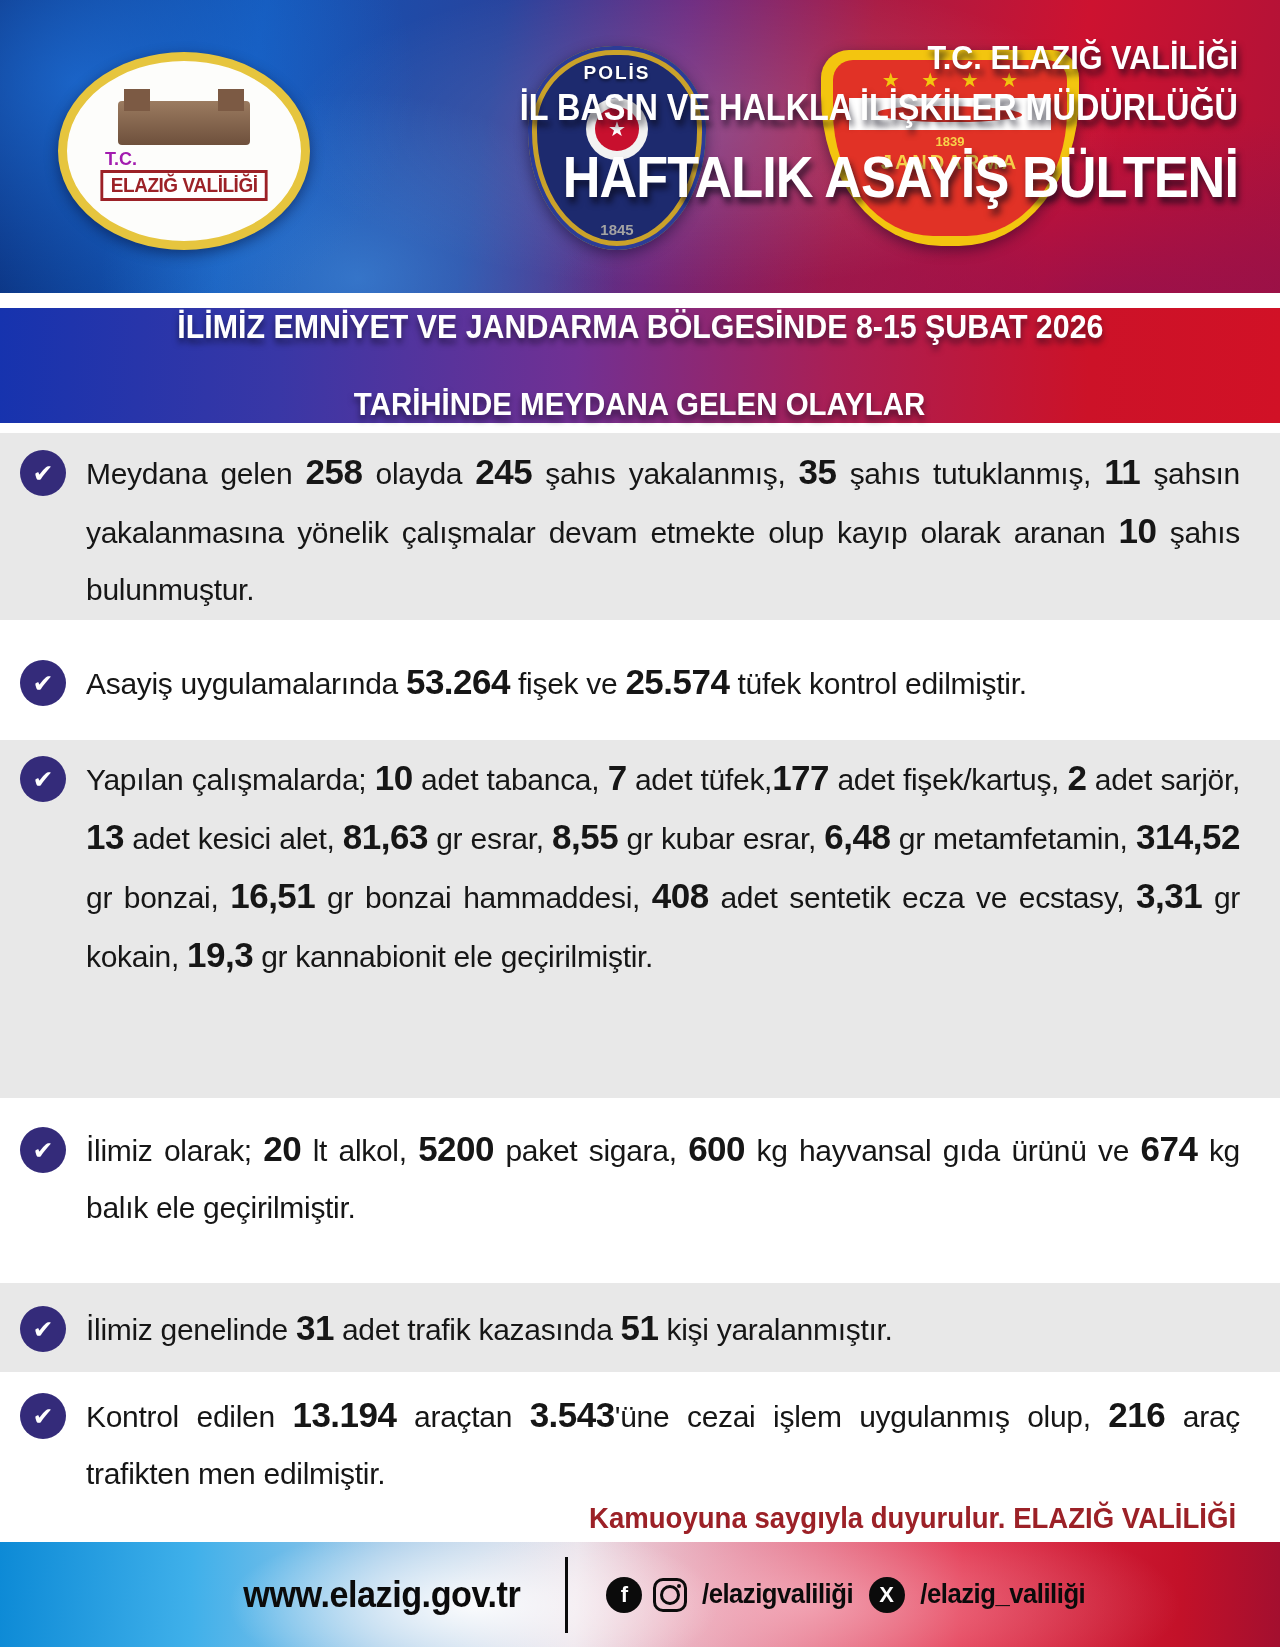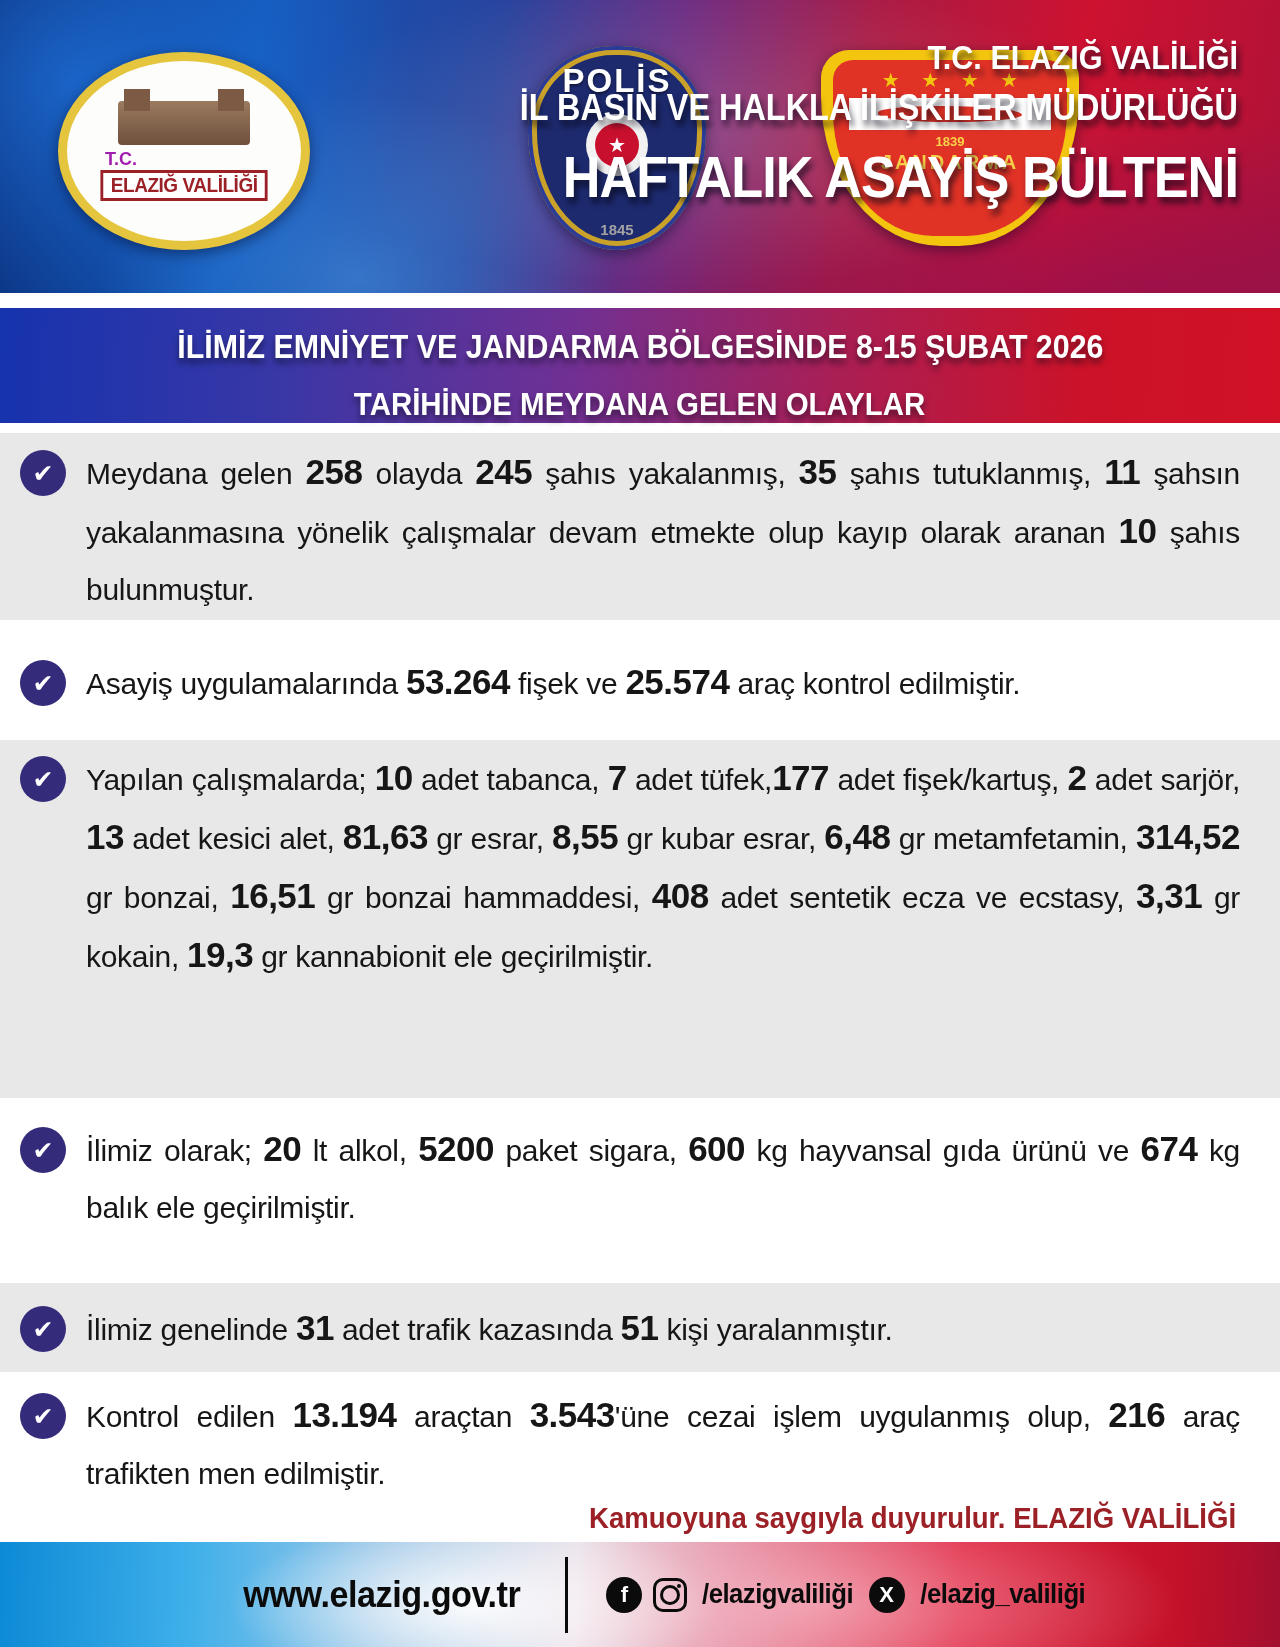--- a/index.html
+++ b/index.html
@@ -32,21 +32,21 @@
   .vtc{font-size:18px;font-weight:700;color:#a21caf;margin-top:4px;align-self:flex-start;margin-left:38px;}
   .vband{border:3px solid #9c2127;background:#fff;color:#9c2127;font-weight:700;font-size:20px;
     padding:1px 8px;letter-spacing:-0.5px;white-space:nowrap;transform:scaleX(.95);}
 
   
   .plogo{position:absolute;left:502px;top:46px;width:230px;height:212px;display:flex;justify-content:center;}
   .pshield{width:178px;height:204px;box-sizing:border-box;background:#1d2a6e;
     border-radius:48% 48% 50% 50% / 40% 40% 58% 58%;
     box-shadow:inset 0 0 0 4px #2c3c96, inset 0 0 0 9px #caa22a, 0 4px 14px rgba(0,0,30,.45);
     display:flex;flex-direction:column;align-items:center;}
-  .ptitle{color:#fff;font-weight:700;font-size:33px;letter-spacing:2px;margin-top:16px;
+  .ptitle{color:#fff;font-weight:700;font-size:19px;letter-spacing:2px;margin-top:16px;
     text-shadow:0 2px 3px rgba(0,0,0,.5);}
   .pstarburst{width:62px;height:62px;border-radius:50%;background:#f2f2f2;margin-top:14px;
     display:flex;align-items:center;justify-content:center;}
   .pred{width:44px;height:44px;border-radius:50%;background:#c8102e;color:#fff;font-size:20px;
     display:flex;align-items:center;justify-content:center;}
   .pyear{margin-top:auto;margin-bottom:12px;color:#a3a3a3;font-size:15px;font-weight:700;}
 
   
   .jlogo{position:absolute;left:795px;top:50px;width:310px;height:204px;display:flex;justify-content:center;}
   .jshield{width:258px;height:196px;box-sizing:border-box;background:#f3c50f;padding:10px 12px;
@@ -57,21 +57,21 @@
     display:flex;flex-direction:column;align-items:center;}
   .jstars{color:#f3c50f;font-size:20px;letter-spacing:8px;margin-top:8px;text-indent:8px;}
   .jband{width:86%;height:32px;background:#fff;margin-top:6px;display:flex;align-items:center;justify-content:center;}
   .jmap{width:72%;height:16px;background:#e13226;border-radius:45% 60% 50% 55%;}
   .jyear{color:#f8d24a;font-size:13px;font-weight:700;margin-top:4px;}
   .jtitle{color:#f8d24a;font-size:20px;font-weight:700;letter-spacing:3px;margin-top:2px;}
 
   
   .sep{height:15px;background:#fff;}
   .sep2{height:10px;background:#fff;}
-  .banner{height:115px;display:flex;flex-direction:column;align-items:center;justify-content:flex-end;gap:20px;
+  .banner{height:115px;display:flex;flex-direction:column;align-items:center;justify-content:space-between;gap:20px;
     background:linear-gradient(93deg,#1633ae 0%,#3937a6 22%,#713093 45%,#a91f55 65%,#cc1228 85%,#d11126 100%);}
   .banner>div{color:#fff;font-weight:700;white-space:nowrap;transform:scaleX(.92);
     text-shadow:0 5px 7px rgba(10,10,25,.55);}
   .bl1{font-size:33px;}
   .bl2{font-size:32px;}
 
   
   .content{position:relative;height:1109px;background:#fff;}
   .bullet-block{box-sizing:border-box;}
   .bullet-block:nth-child(1){height:187px;padding-top:10px;background:#e8e8e8;}
@@ -168,21 +168,21 @@
             <span class="check-icon">✔</span>
           </div>
           <div class="tcol"><span>Meydana gelen </span><span class="num">258</span><span> olayda </span><span class="num">245</span><span> şahıs yakalanmış, </span><span class="num">35</span><span> şahıs tutuklanmış, </span><span class="num">11</span><span> şahsın yakalanmasına yönelik çalışmalar devam etmekte olup kayıp olarak aranan </span><span class="num">10</span><span> şahıs bulunmuştur.</span></div>
         </div>
       </div>
       <div class="bullet-block">
         <div class="brow">
           <div class="icol">
             <span class="check-icon">✔</span>
           </div>
-          <div class="tcol"><span>Asayiş uygulamalarında </span><span class="num">53.264</span><span> fişek ve </span><span class="num">25.574</span><span> araç kontrol edilmiştir.</span></div>
+          <div class="tcol"><span>Asayiş uygulamalarında </span><span class="num">53.264</span><span> fişek ve </span><span class="num">25.574</span><span> tüfek kontrol edilmiştir.</span></div>
         </div>
       </div>
       <div class="bullet-block">
         <div class="brow">
           <div class="icol">
             <span class="check-icon">✔</span>
           </div>
           <div class="tcol"><span>Yapılan çalışmalarda; </span><span class="num">10</span><span> adet tabanca, </span><span class="num">7</span><span> adet tüfek,</span><span class="num">177</span><span> adet fişek/kartuş, </span><span class="num">2</span><span> adet sarjör, </span><span class="num">13</span><span> adet kesici alet, </span><span class="num">81,63</span><span> gr esrar, </span><span class="num">8,55</span><span> gr kubar esrar, </span><span class="num">6,48</span><span> gr metamfetamin, </span><span class="num">314,52</span><span> gr bonzai, </span><span class="num">16,51</span><span> gr bonzai hammaddesi, </span><span class="num">408</span><span> adet sentetik ecza ve ecstasy, </span><span class="num">3,31</span><span> gr kokain, </span><span class="num">19,3</span><span> gr kannabionit ele geçirilmiştir.</span></div>
         </div>
       </div>

